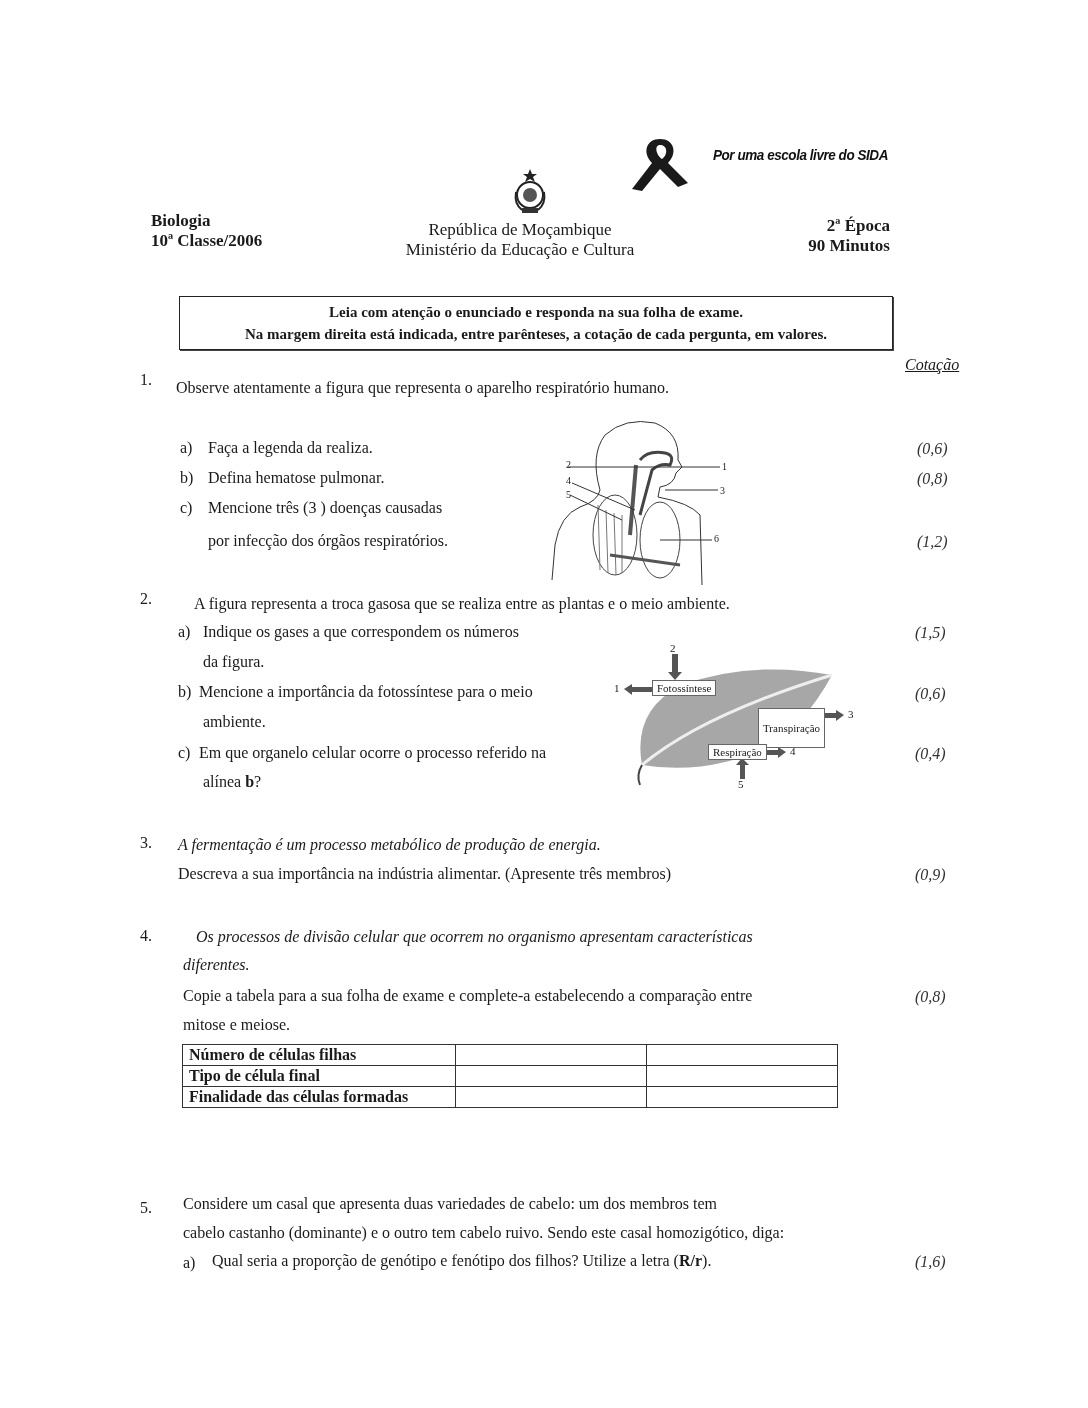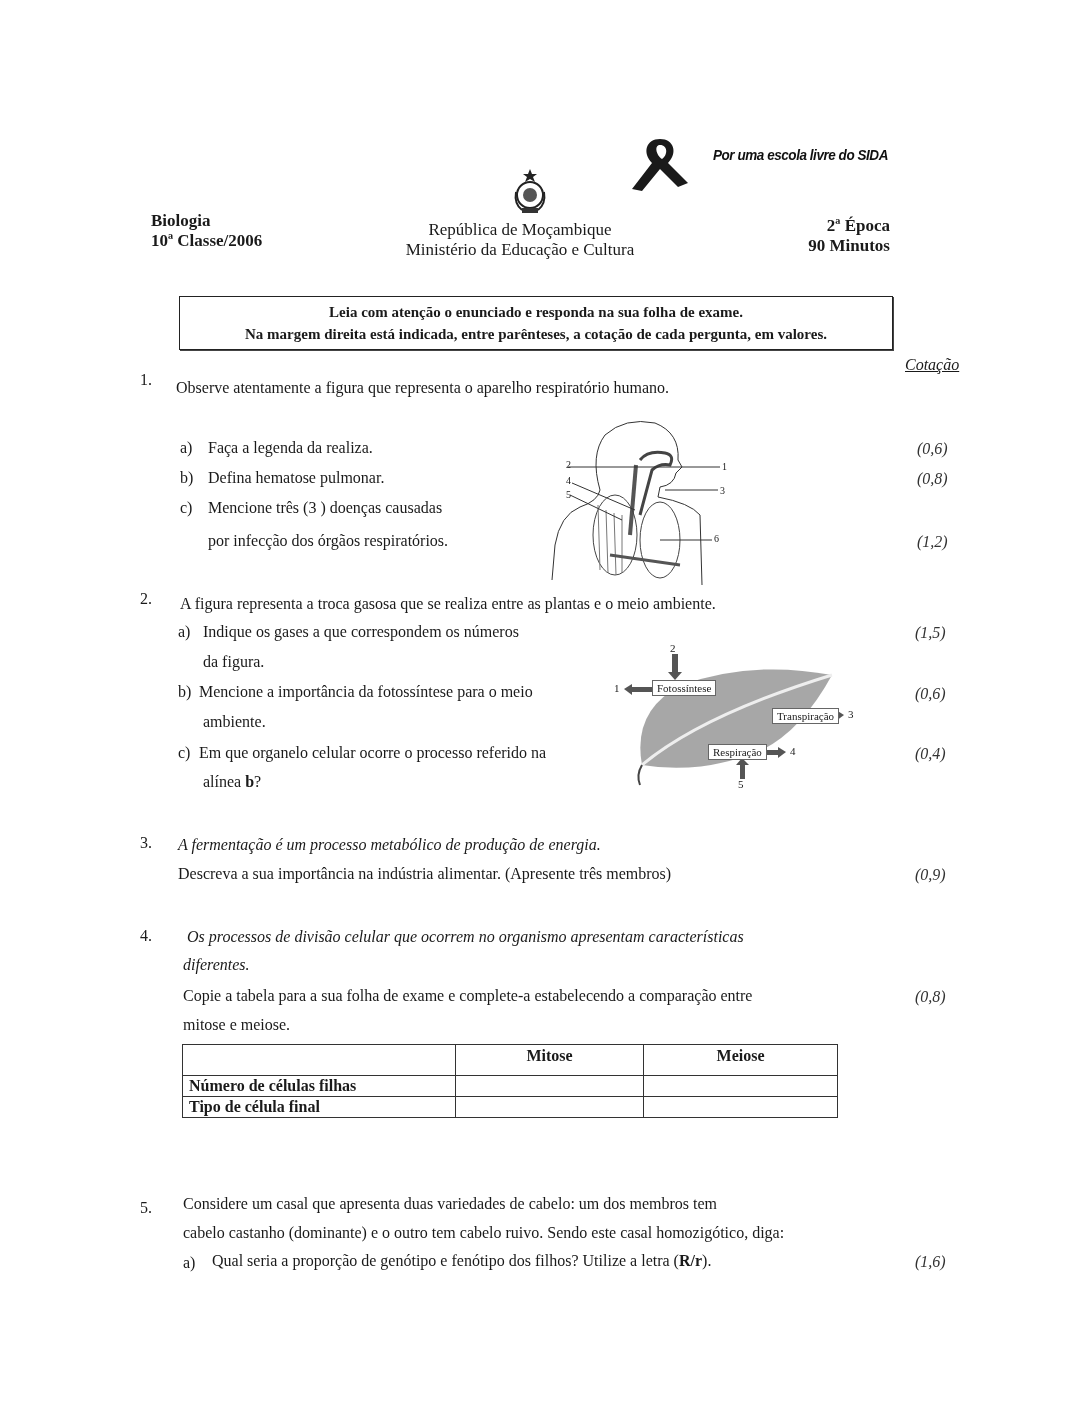--- a/index.html
+++ b/index.html
@@ -92,21 +92,21 @@
   </svg>
   <span class="abs" style="left:26px;top:44px;font-size:10px;">2</span>
   <span class="abs" style="left:26px;top:60px;font-size:10px;">4</span>
   <span class="abs" style="left:26px;top:74px;font-size:10px;">5</span>
   <span class="abs" style="left:182px;top:46px;font-size:10px;">1</span>
   <span class="abs" style="left:180px;top:70px;font-size:10px;">3</span>
   <span class="abs" style="left:174px;top:118px;font-size:10px;">6</span>
 </div>
 
 <div class="abs txt" style="left:140px;top:589px;">2.</div>
-<div class="abs txt" style="left:180px;top:594px;">A figura  representa a troca gasosa que se realiza entre as plantas e o meio ambiente.</div>
+<div class="abs txt" style="left:194px;top:594px;">A figura  representa a troca gasosa que se realiza entre as plantas e o meio ambiente.</div>
 
 <div class="abs txt" style="left:178px;top:622px;">a)</div>
 <div class="abs txt" style="left:203px;top:622px;">Indique os gases a que correspondem os números</div>
 <div class="abs txt" style="left:203px;top:652px;">da figura.</div>
 <div class="abs score" style="left:915px;top:624px;">(1,5)</div>
 
 <div class="abs txt" style="left:178px;top:682px;">b)</div>
 <div class="abs txt" style="left:199px;top:682px;">Mencione a importância da fotossíntese para o meio</div>
 <div class="abs txt" style="left:203px;top:712px;">ambiente.</div>
 <div class="abs score" style="left:915px;top:685px;">(0,6)</div>
@@ -128,55 +128,55 @@
     <rect x="20" y="47" width="20" height="5" fill="#555"></rect>
     <polygon points="20,44 20,55 12,49" fill="#555"></polygon>
     <rect x="208" y="73" width="16" height="5" fill="#555"></rect>
     <polygon points="224,70 224,81 232,75" fill="#555"></polygon>
     <rect x="150" y="110" width="16" height="5" fill="#555"></rect>
     <polygon points="166,107 166,118 174,112" fill="#555"></polygon>
     <rect x="128" y="125" width="5" height="14" fill="#555"></rect>
     <polygon points="124,125 137,125 130,118" fill="#555"></polygon>
   </svg>
   <div class="abs" style="left:40px;top:40px;background:#fff;border:1px solid #666;font-size:11px;padding:1px 4px;">Fotossíntese</div>
-  <div class="abs" style="left:160px;top:68px;background:#fff;border:1px solid #666;font-size:11px;padding:1px 4px;">Transpiração</div>
+  <div class="abs" style="left:146px;top:68px;background:#fff;border:1px solid #666;font-size:11px;padding:13px 4px;">Transpiração</div>
   <div class="abs" style="left:96px;top:104px;background:#fff;border:1px solid #666;font-size:11px;padding:1px 4px;">Respiração</div>
   <span class="abs" style="left:2px;top:42px;font-size:11px;">1</span>
   <span class="abs" style="left:58px;top:2px;font-size:11px;">2</span>
   <span class="abs" style="left:236px;top:68px;font-size:11px;">3</span>
   <span class="abs" style="left:178px;top:105px;font-size:11px;">4</span>
   <span class="abs" style="left:126px;top:138px;font-size:11px;">5</span>
 </div>
 
 <div class="abs txt" style="left:140px;top:833px;">3.</div>
 <div class="abs txt ital" style="left:178px;top:835px;">A fermentação é um processo metabólico de produção de energia.</div>
 <div class="abs txt" style="left:178px;top:864px;">Descreva a  sua importância na indústria alimentar. (Apresente três membros)</div>
 <div class="abs score" style="left:915px;top:866px;">(0,9)</div>
 
 <div class="abs txt" style="left:140px;top:926px;">4.</div>
-<div class="abs txt ital" style="left:187px;top:927px;">Os processos de divisão celular que ocorrem no organismo apresentam características</div>
+<div class="abs txt ital" style="left:196px;top:927px;">Os processos de divisão celular que ocorrem no organismo apresentam características</div>
 <div class="abs txt ital" style="left:183px;top:955px;">diferentes.</div>
 <div class="abs txt" style="left:183px;top:986px;">Copie a tabela para a sua folha de exame e complete-a estabelecendo a comparação entre</div>
 <div class="abs txt" style="left:183px;top:1015px;">mitose e meiose.</div>
 <div class="abs score" style="left:915px;top:988px;">(0,8)</div>
 
 <table class="cmp">
   <tbody>
-      <tr>
-    <th style="width:260px;"></th>
-    <th>Mitose</th>
-    <th>Meiose</th>
-  </tr>
   <tr>
     <td class="rowlabel">Número de células filhas</td>
     <td></td>
     <td></td>
   </tr>
   <tr>
     <td class="rowlabel">Tipo de célula final</td>
+    <td></td>
+    <td></td>
+  </tr>
+  <tr>
+    <td class="rowlabel">Finalidade das células formadas</td>
     <td></td>
     <td></td>
   </tr>
 </tbody>
   </table>
 
 <div class="abs txt" style="left:140px;top:1198px;">5.</div>
 <div class="abs txt" style="left:183px;top:1194px;">Considere um casal que apresenta duas variedades de cabelo: um dos membros tem</div>
 <div class="abs txt" style="left:183px;top:1223px;">cabelo castanho (dominante) e o outro tem cabelo ruivo. Sendo este casal homozigótico, diga:</div>
 <div class="abs txt" style="left:183px;top:1253px;">a)</div>

